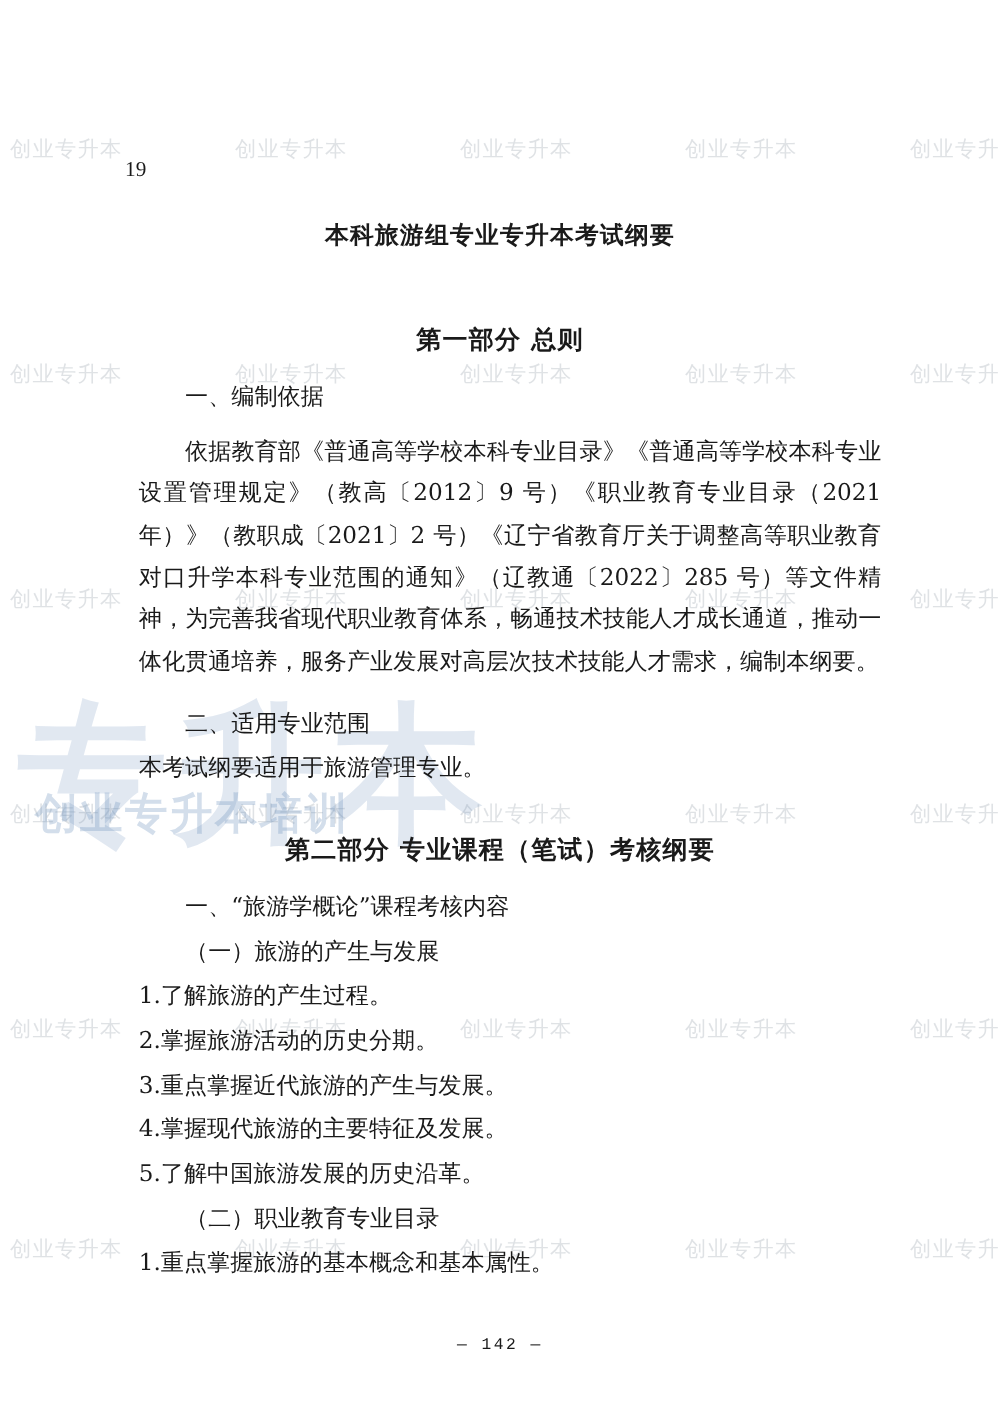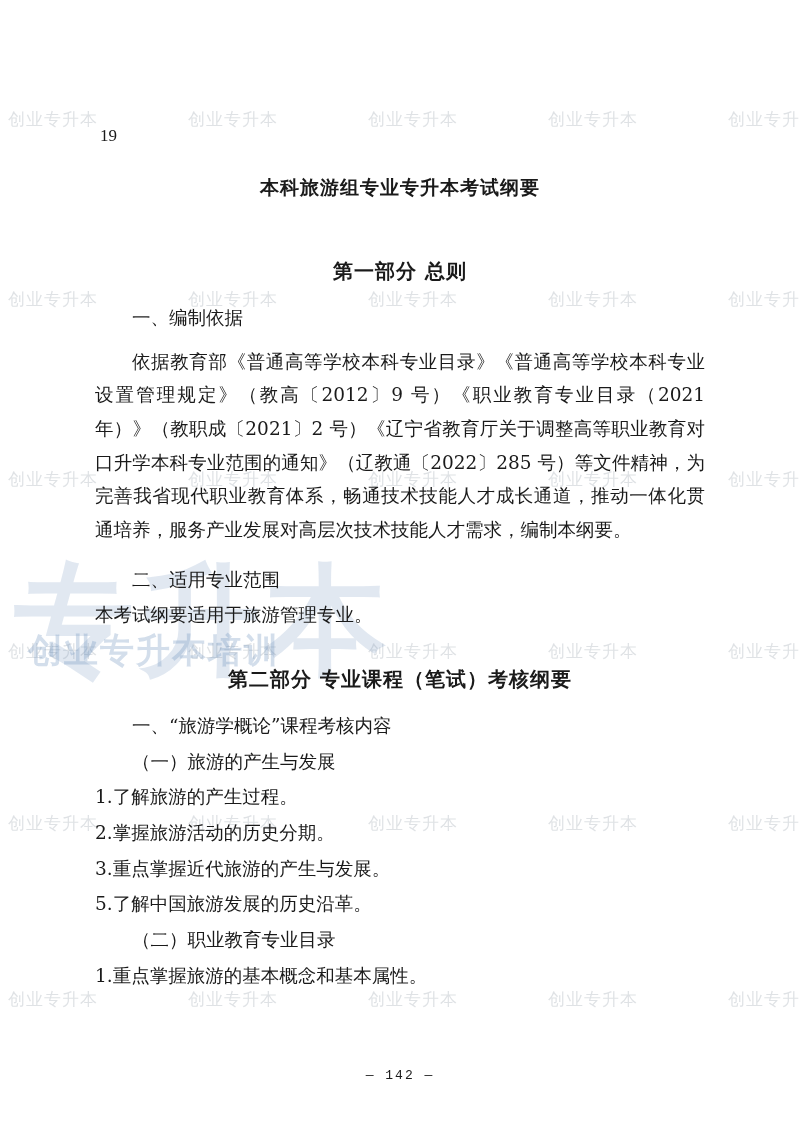--- a/index.html
+++ b/index.html
@@ -99,21 +99,21 @@
     letter-spacing: 1px;
     font-family: "DejaVu Serif", "Liberation Serif", serif;
   }
   h2.part-title.second {
     margin-top: 34px;
   }
 
   p.para {
     font-size: 18.5px;
     line-height: 1.82;
-    margin: 6px 0 0 0;
+    margin: 6px 0 0 16px;
     text-align: justify;
     text-justify: inter-ideograph;
     font-family: "DejaVu Serif", "Liberation Serif", serif;
   }
   p.indent2 {
     text-indent: 2em;
   }
   p.tight {
     margin-top: 2px;
   }
@@ -197,18 +197,19 @@
   <p class="para tight">本考试纲要适用于旅游管理专业。</p>
 
   <h2 class="part-title second">第二部分   专业课程（笔试）考核纲要</h2>
 
   <p class="para indent2 section-head">一、“旅游学概论”课程考核内容</p>
 
   <p class="para indent2 tight">（一）旅游的产生与发展</p>
   <p class="para tight">1.了解旅游的产生过程。</p>
   <p class="para tight">2.掌握旅游活动的历史分期。</p>
   <p class="para tight">3.重点掌握近代旅游的产生与发展。</p>
+  <p class="para tight">4.掌握现代旅游的主要特征及发展。</p>
   <p class="para tight">5.了解中国旅游发展的历史沿革。</p>
   <p class="para indent2 tight">（二）职业教育专业目录</p>
   <p class="para tight">1.重点掌握旅游的基本概念和基本属性。</p>
 
   <div class="footer">— 142 —</div>
 </div>
 
 </body></html>

